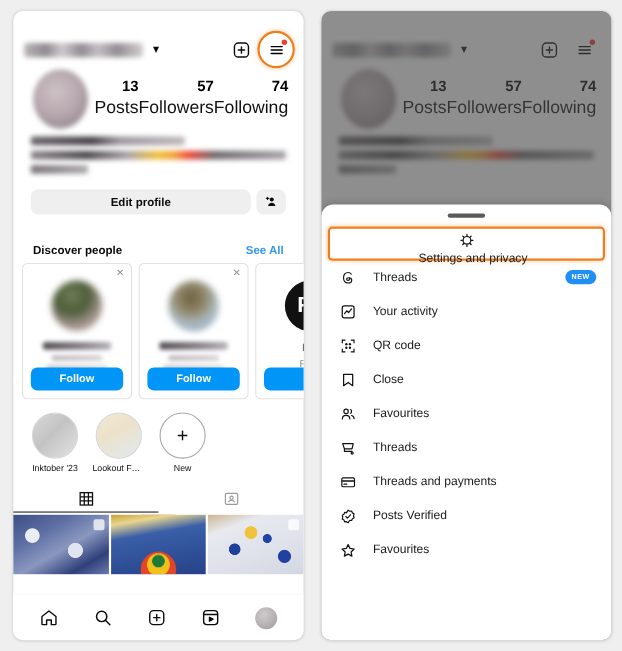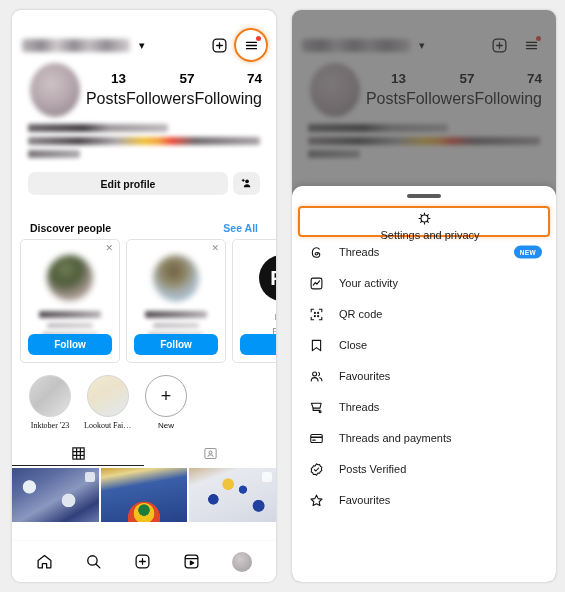--- a/index.html
+++ b/index.html
@@ -139,21 +139,21 @@
   .hl-circle {
     width:42px; height:42px; border-radius:50%;
     border:1px solid #d6d6d6; margin:0 auto; overflow:hidden;
     display:flex; align-items:center; justify-content:center;
   }
   .hl1 { background:linear-gradient(135deg,#d9d9d9 0%,#c3c3c3 45%,#e3e3e3 100%); }
   .hl2 { background:linear-gradient(150deg,#f2ead7 0%,#ece2c9 40%,#dfe9f0 100%); }
   .hl-new { border:1px solid #a8a8a8; }
   .hl-plus { font-size:18px; color:#111; line-height:1; font-weight:300; }
   .hl-lbl { font-size:8px; color:#0d0d0d; margin-top:4px; white-space:nowrap;
-    overflow:hidden; text-overflow:ellipsis;font-family:Liberation Serif, serif; }
+    overflow:hidden; text-overflow:ellipsis; }
   .hl-lbl-new { font-size:8px; color:#0d0d0d; margin-top:4px; }
 
   
   .tabs { display:flex; margin-top:11px; border-top:0; position:relative; }
   .tab { flex:1; height:25px; display:flex; align-items:center; justify-content:center; color:#111; }
   .tab.inactive { color:#9a9a9a; }
   .tab-underline { position:absolute; bottom:0; left:0; width:50%; height:1.5px; background:#222; }
 
   
   .grid { display:flex; gap:2px; margin-top:2px; }

